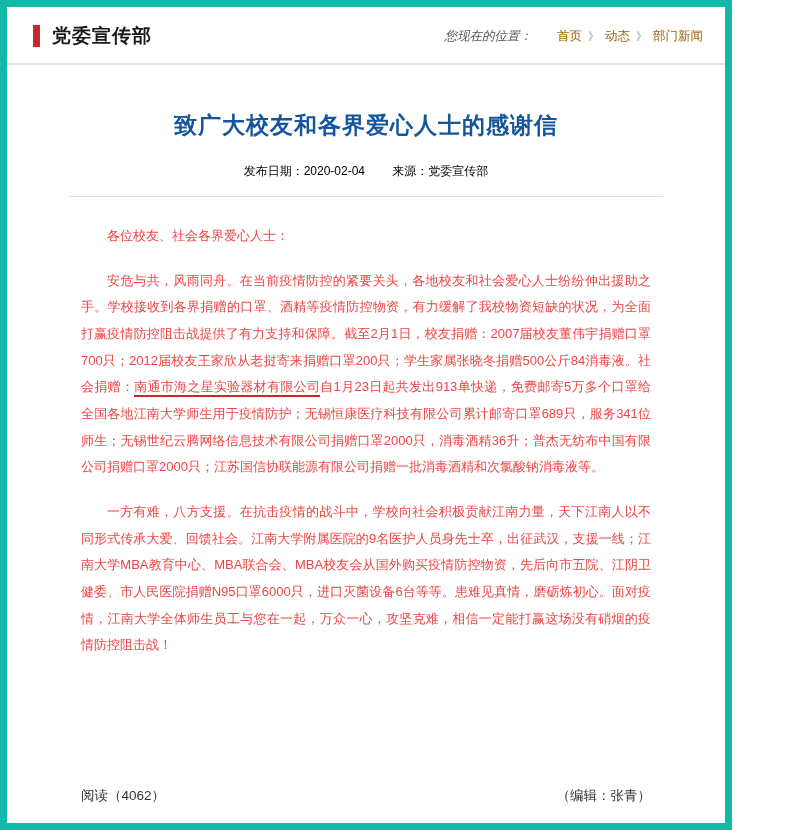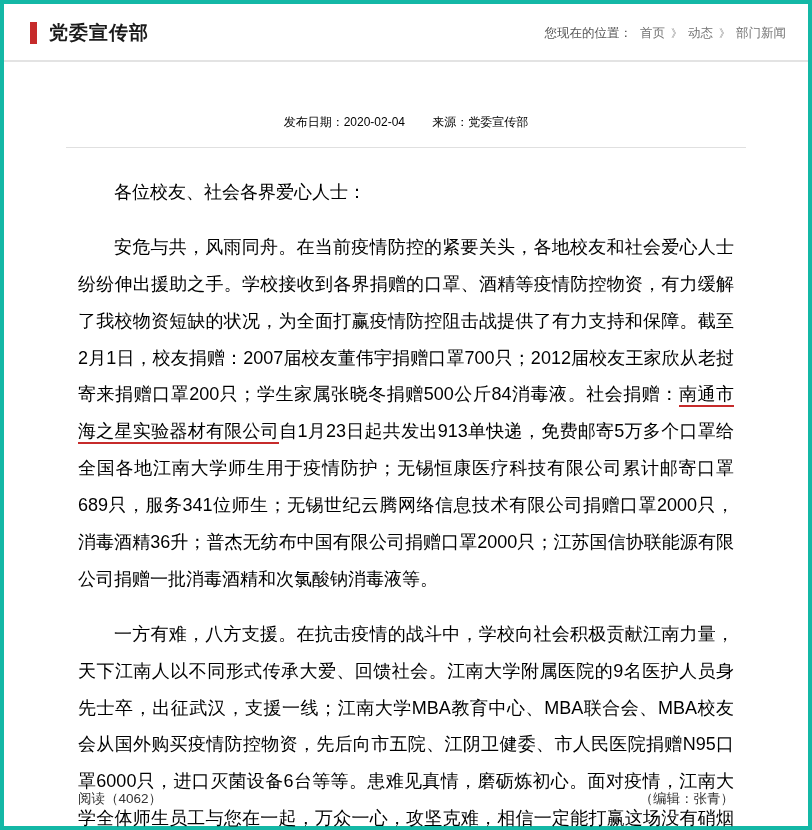--- a/index.html
+++ b/index.html
@@ -9,24 +9,24 @@
   body {
     width: 812px;
     height: 830px;
     background: #ffffff;
     font-family: "Liberation Sans", "DejaVu Sans", sans-serif;
     color: #333333;
     overflow: hidden;
   }
   .page {
     position: relative;
-    width: 812px;
+    width: 732px;
     height: 830px;
     box-sizing: border-box;
-    border: 4px solid #14b8a6;
+    border: 7px solid #14b8a6;
     background: #ffffff;
   }
 
   
   .header {
     position: relative;
     height: 58px;
     display: flex;
     align-items: center;
     justify-content: space-between;
@@ -50,24 +50,25 @@
     letter-spacing: 1px;
   }
   .header-right {
     display: flex;
     align-items: center;
     font-size: 12.5px;
     color: #555555;
   }
   .crumb-label {
     color: #555555;
-    margin-right: 8px;
+    margin-right: 25px;
+    font-style: italic;
   }
   .crumb-link {
-    color: #737373;
+    color: #a16207;
     text-decoration: none;
     cursor: pointer;
   }
   .crumb-sep {
     color: #888888;
     margin: 0 6px;
     font-size: 11px;
   }
   .header-rule {
     position: absolute;
@@ -107,23 +108,23 @@
     background: #e0e0e0;
   }
 
   
   .body-text {
     padding: 0 12px;
     margin-top: 26px;
   }
   .body-text p {
     margin: 0 0 18px 0;
-    font-size: 18px;
+    font-size: 13px;
     line-height: 2.05;
-    color: #000000;
+    color: #ef4444;
     text-align: justify;
     text-indent: 2em;
   }
   .underline-red {
     border-bottom: 2px solid #c62b2b;
     padding-bottom: 1px;
   }
 
   
   .footer {
@@ -155,20 +156,21 @@
       <a class="crumb-link">首页</a>
       <span class="crumb-sep">》</span>
       <a class="crumb-link">动态</a>
       <span class="crumb-sep">》</span>
       <a class="crumb-link">部门新闻</a>
     </div>
     <div class="header-rule"></div>
   </div>
 
   <div class="article">
+    <h1 class="article-title">致广大校友和各界爱心人士的感谢信</h1>
     <div class="meta">
       <span>发布日期：2020-02-04</span>
       <span>来源：党委宣传部</span>
     </div>
     <div class="meta-rule"></div>
 
     <div class="body-text">
       <p>各位校友、社会各界爱心人士：</p>
       <p><span>安危与共，风雨同舟。在当前疫情防控的紧要关头，各地校友和社会爱心人士纷纷伸出援助之手。学校接收到各界捐赠的口罩、酒精等疫情防控物资，有力缓解了我校物资短缺的状况，为全面打赢疫情防控阻击战提供了有力支持和保障。截至2月1日，校友捐赠：2007届校友董伟宇捐赠口罩700只；2012届校友王家欣从老挝寄来捐赠口罩200只；学生家属张晓冬捐赠500公斤84消毒液。社会捐赠：</span><span class="underline-red">南通市海之星实验器材有限公司</span><span>自1月23日起共发出913单快递，免费邮寄5万多个口罩给全国各地江南大学师生用于疫情防护；无锡恒康医疗科技有限公司累计邮寄口罩689只，服务341位师生；无锡世纪云腾网络信息技术有限公司捐赠口罩2000只，消毒酒精36升；普杰无纺布中国有限公司捐赠口罩2000只；江苏国信协联能源有限公司捐赠一批消毒酒精和次氯酸钠消毒液等。</span></p>
       <p>一方有难，八方支援。在抗击疫情的战斗中，学校向社会积极贡献江南力量，天下江南人以不同形式传承大爱、回馈社会。江南大学附属医院的9名医护人员身先士卒，出征武汉，支援一线；江南大学MBA教育中心、MBA联合会、MBA校友会从国外购买疫情防控物资，先后向市五院、江阴卫健委、市人民医院捐赠N95口罩6000只，进口灭菌设备6台等等。患难见真情，磨砺炼初心。面对疫情，江南大学全体师生员工与您在一起，万众一心，攻坚克难，相信一定能打赢这场没有硝烟的疫情防控阻击战！</p>

